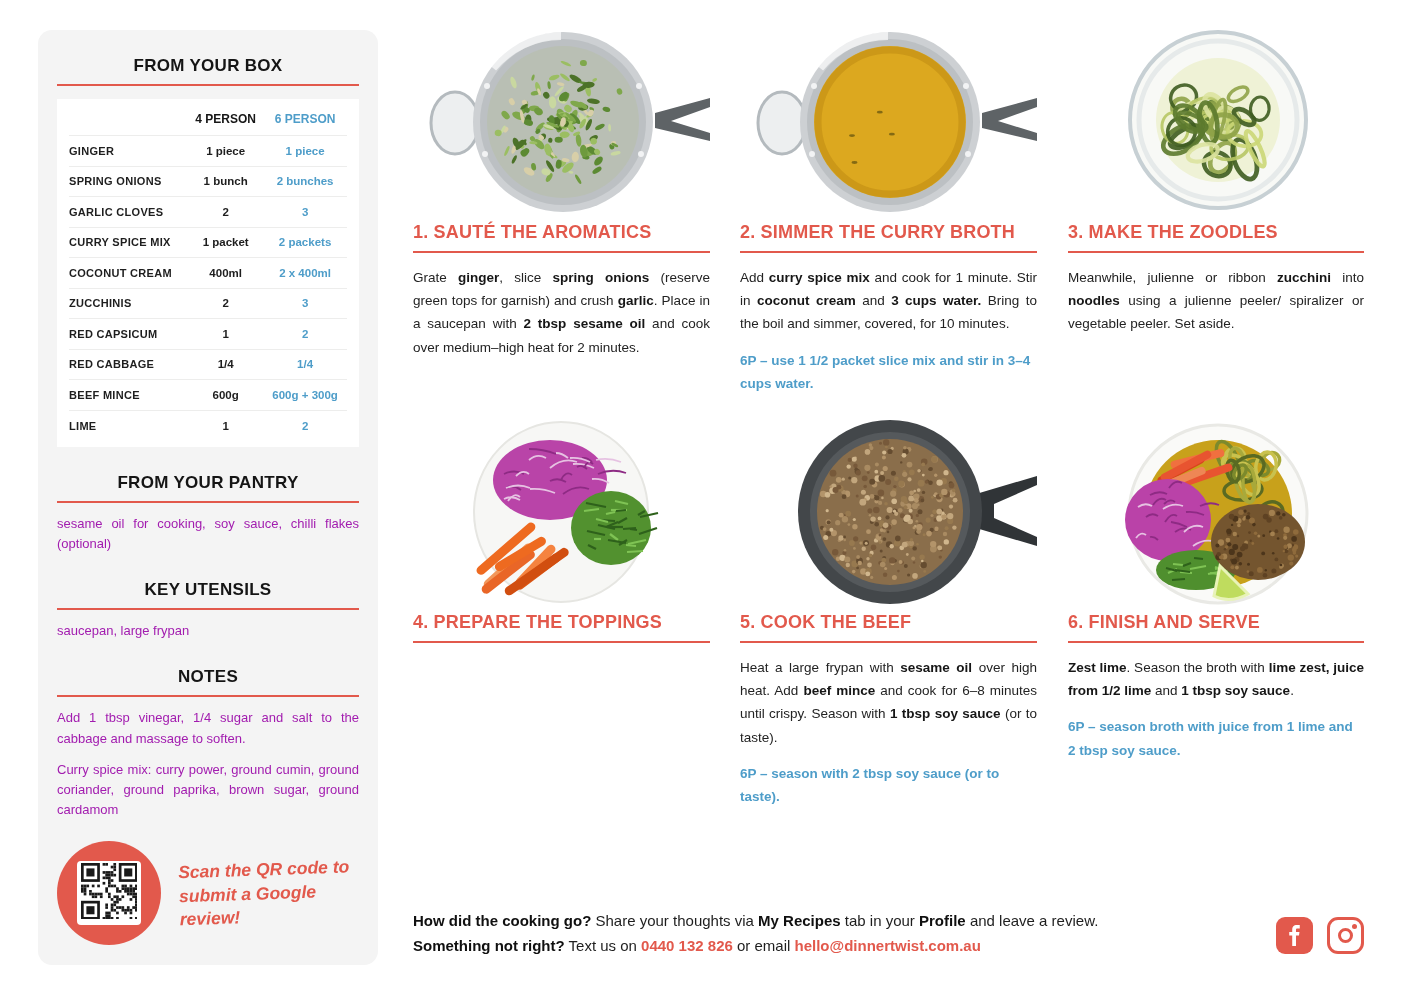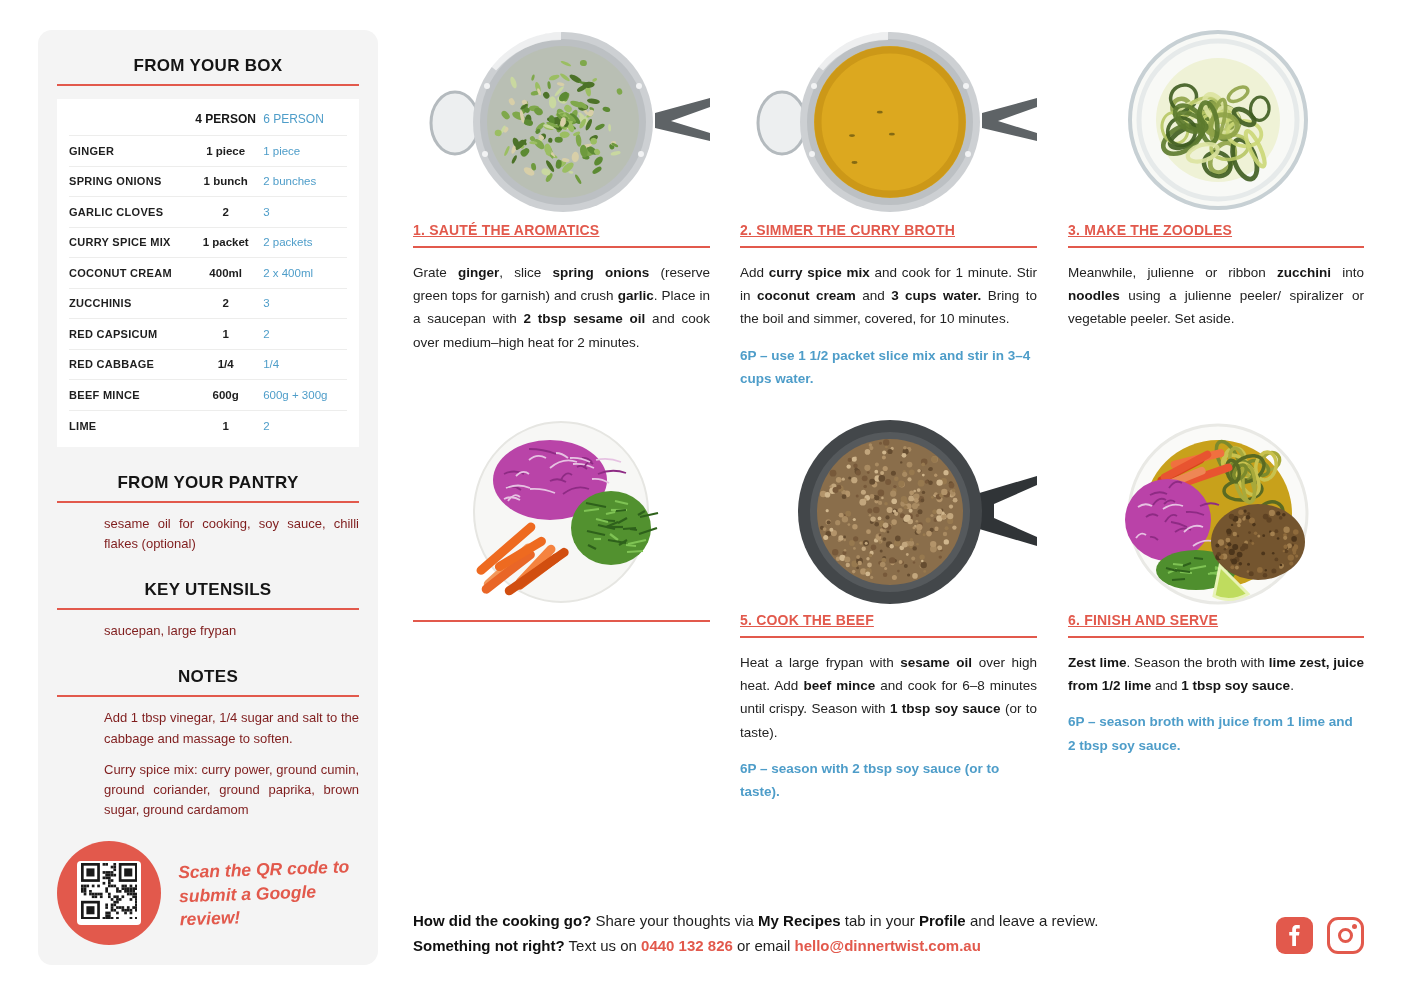--- a/index.html
+++ b/index.html
@@ -17,36 +17,36 @@
     background:var(--panel);border-radius:14px;padding:26px 19px 20px;}
   .sec-title{font-size:17px;font-weight:bold;letter-spacing:.3px;color:#151515;text-align:center;}
   .rule{height:2px;background:var(--accent);margin:8px 0 0;}
   .boxtable{background:#fff;margin-top:13px;padding:4px 12px 6px;}
   .trow{display:flex;align-items:center;height:30.5px;border-bottom:1px solid #EDEDEC;
     font-size:11.5px;}
   .trow:last-child{border-bottom:none;}
   .trow.head{height:33px;font-weight:bold;font-size:12px;}
   .tname{flex:1.35;font-weight:bold;letter-spacing:.3px;font-size:11px;}
   .tp4{flex:.85;text-align:center;font-weight:bold;}
-  .tp6{flex:.95;font-weight:normal;color:var(--blue);}
-  .side-text{font-size:13px;line-height:1.55;margin-top:11px;text-align:justify;color:#7f1d1d;margin-left:47px;}
+  .tp6{flex:.95;text-align:center;font-weight:bold;color:var(--blue);}
+  .side-text{font-size:13px;line-height:1.55;margin-top:11px;text-align:justify;color:#a21caf;}
   .side-gap{margin-top:26px;}
   .italic{}
   .qr-wrap{position:absolute;left:19px;bottom:20px;display:flex;align-items:center;gap:18px;}
   .qr-circle{width:104px;height:104px;border-radius:50%;background:var(--accent);
     display:flex;align-items:center;justify-content:center;flex:none;}
   .qr-white{width:64px;height:64px;background:#fff;border-radius:4px;
     display:flex;align-items:center;justify-content:center;}
   .qr-text{color:var(--accent);font-size:17.5px;font-weight:bold;font-style:italic;
     line-height:1.35;width:190px;transform:rotate(-2deg);}
 
   
   .photo{position:absolute;width:297px;height:188px;}
   .stepblock{position:absolute;width:297px;}
-  .step-title{font-size:14px;font-weight:bold;color:var(--accent);letter-spacing:.2px;text-decoration:underline;}
+  .step-title{font-size:18px;font-weight:bold;color:var(--accent);letter-spacing:.2px;}
   .step-body{margin-top:0;}
   .para{font-size:13.5px;line-height:1.72;text-align:justify;margin-top:13px;color:#232323;}
   .para b{color:#161616;}
   .para.note{color:var(--blue);font-weight:bold;text-align:left;}
 
   
   .footer{position:absolute;left:413px;top:908px;width:790px;font-size:15px;line-height:1.68;}
   .footer b{color:#101010;}
   .accent-bold{color:var(--accent);font-weight:bold;}
   .social{position:absolute;top:917px;display:flex;gap:14px;left:1276px;}
@@ -1036,20 +1036,21 @@
     </div>
 </div>
 <div class="stepblock" style="left:1068px;top:222px;width:296px">
   <div class="step-title">3. MAKE THE ZOODLES</div>
   <div class="rule"></div>
   <div class="step-body">
       <p class="para">Meanwhile, julienne or ribbon <b>zucchini</b> into <b>noodles</b> using a julienne peeler/ spiralizer or vegetable peeler. Set aside.</p>
     </div>
 </div>
 <div class="stepblock" style="left:413px;top:612px">
+  <div class="step-title">4. PREPARE THE TOPPINGS</div>
   <div class="rule"></div>
 </div>
 <div class="stepblock" style="left:740px;top:612px">
   <div class="step-title">5. COOK THE BEEF</div>
   <div class="rule"></div>
   <div class="step-body">
       <p class="para">Heat a large frypan with <b>sesame oil</b> over high heat. Add <b>beef mince</b> and cook for 6–8 minutes until crispy. Season with <b>1 tbsp soy sauce</b> (or to taste).</p>
       <p class="para note">6P – season with 2 tbsp soy sauce (or to taste).</p>
     </div>
 </div>

